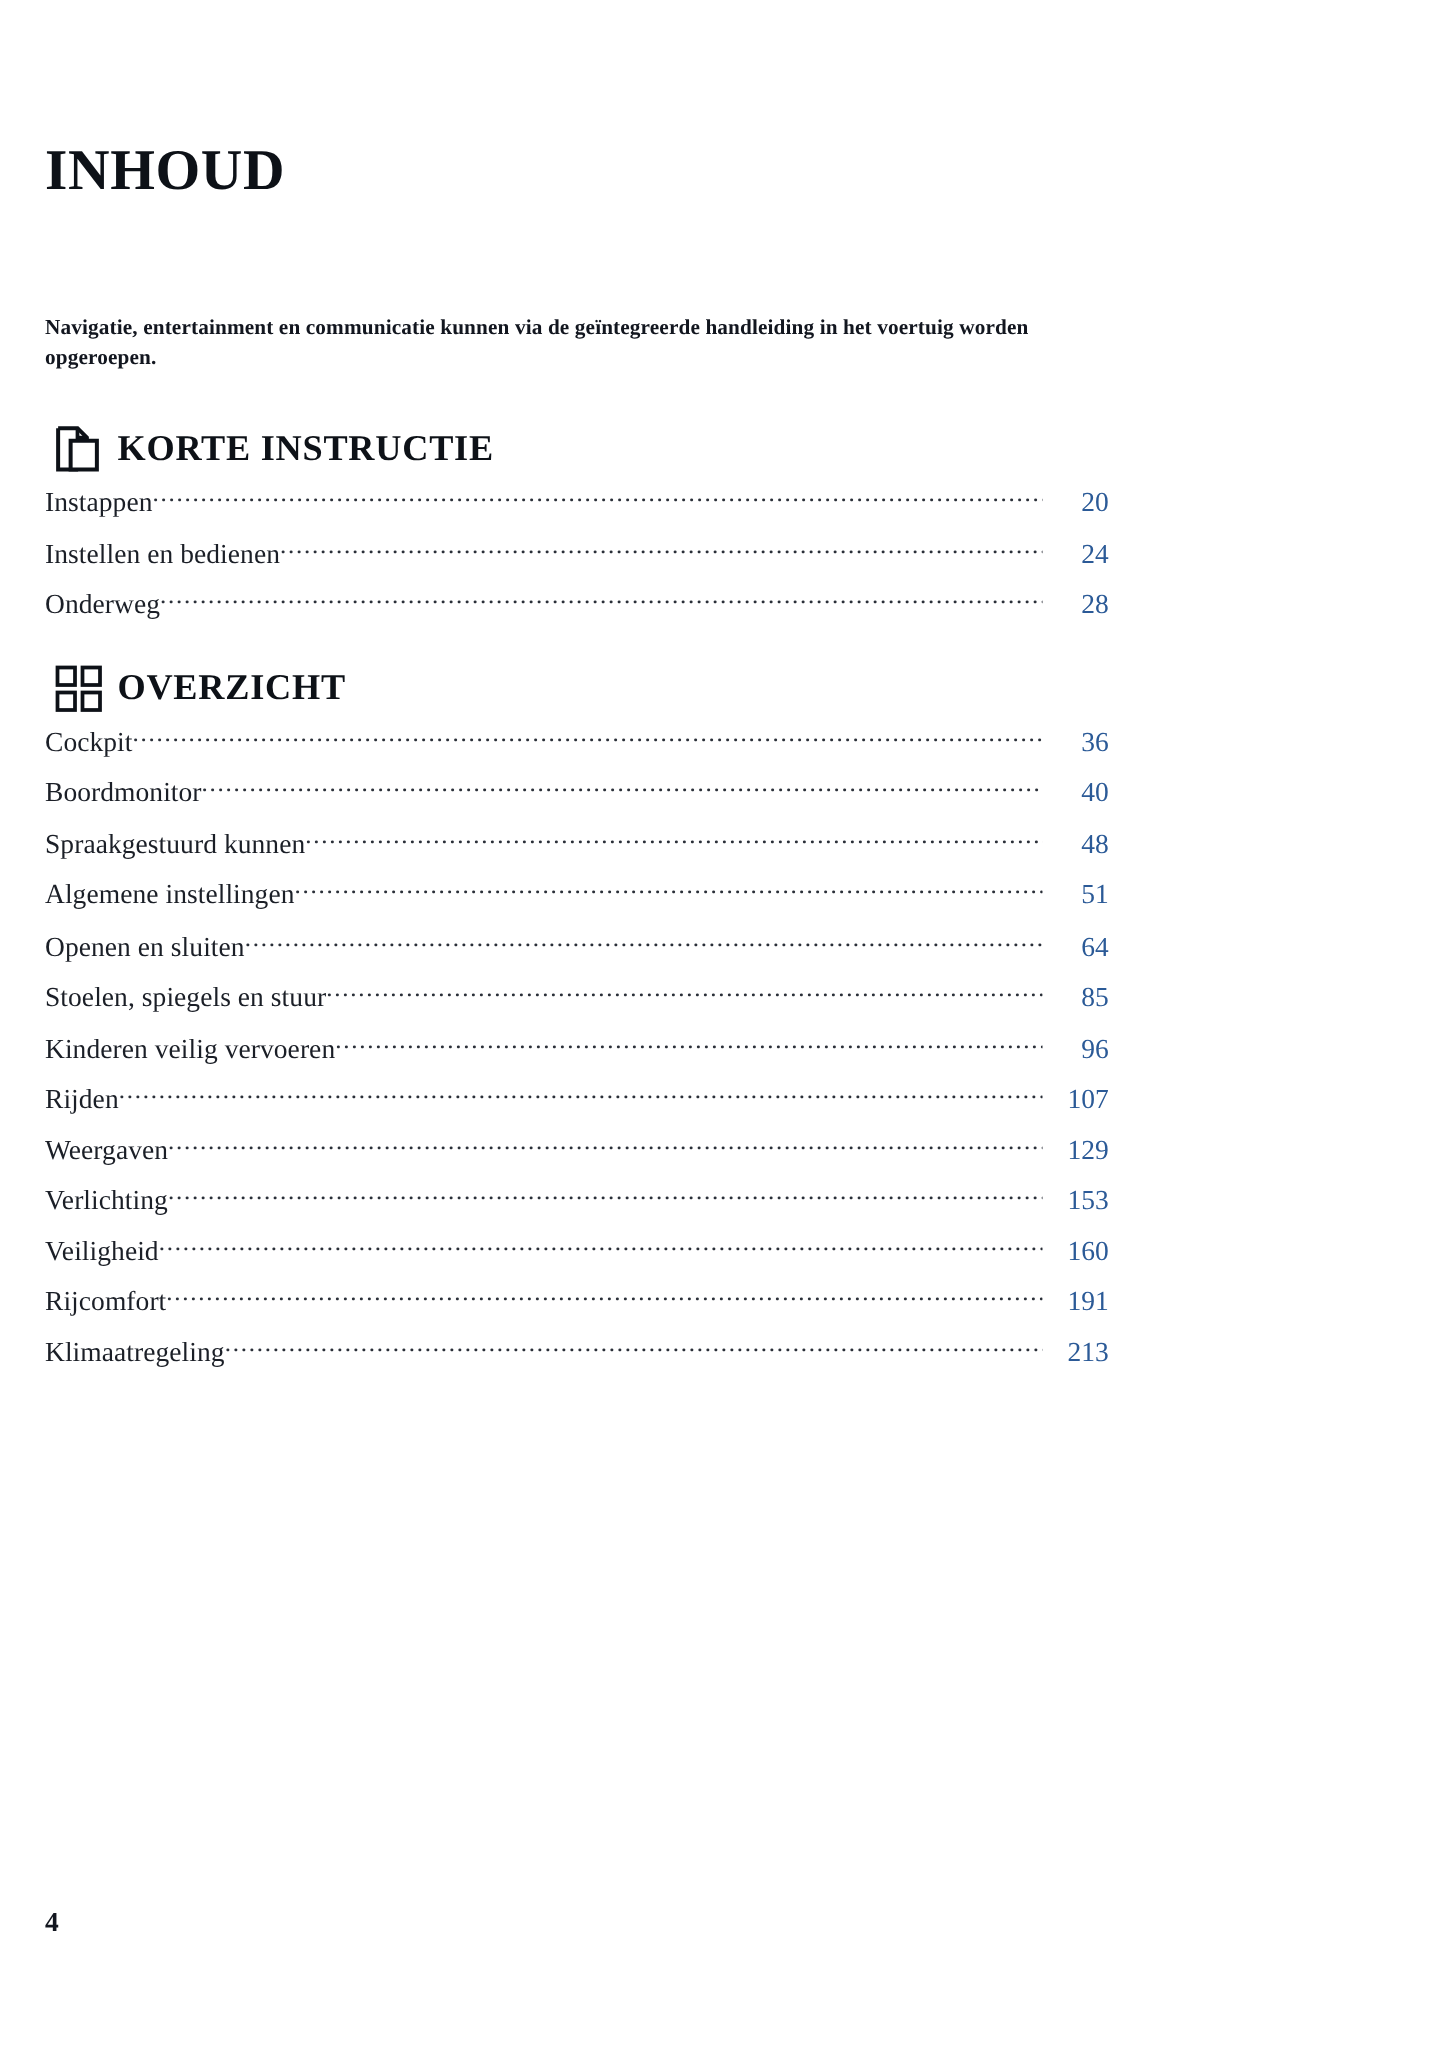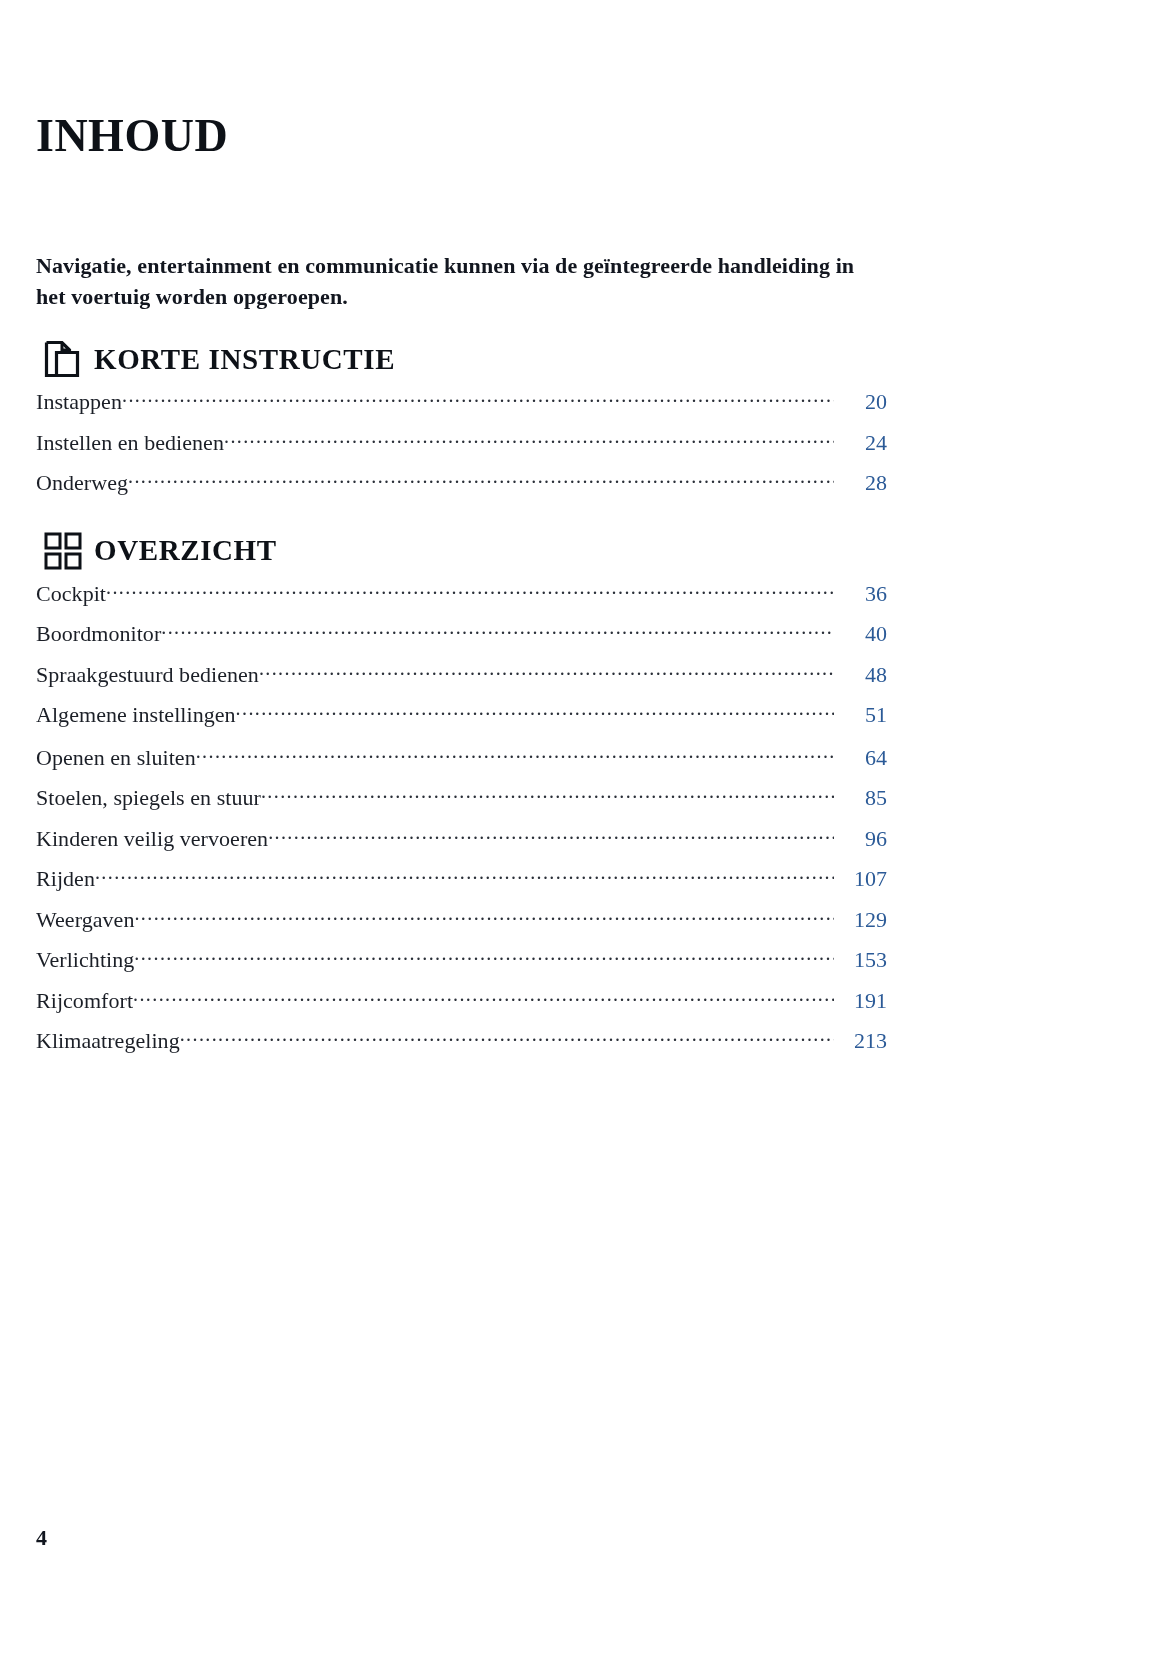--- a/index.html
+++ b/index.html
@@ -36,21 +36,21 @@
     line-height: 1.05;
     font-family: "Liberation Serif", "DejaVu Serif", serif;
   }
 
   
   .intro {
     position: absolute;
     left: 36px;
     top: 250px;
     width: 820px;
-    font-size: 22px;
+    font-size: 17px;
     font-weight: bold;
     line-height: 1.42;
     color: #12161f;
     letter-spacing: 0.1px;
   }
 
   
   .toc {
     position: absolute;
     left: 36px;
@@ -195,21 +195,21 @@
           <span class="entry-label">Cockpit</span>
           <span class="entry-dots"></span>
           <span class="entry-page">36</span>
         </div>
         <div class="entry">
           <span class="entry-label">Boordmonitor</span>
           <span class="entry-dots"></span>
           <span class="entry-page">40</span>
         </div>
         <div class="entry">
-          <span class="entry-label">Spraakgestuurd bedienen</span>
+          <span class="entry-label">Spraakgestuurd kunnen</span>
           <span class="entry-dots"></span>
           <span class="entry-page">48</span>
         </div>
         <div class="entry">
           <span class="entry-label">Algemene instellingen</span>
           <span class="entry-dots"></span>
           <span class="entry-page">51</span>
         </div>
       </div>
       <div class="section">
@@ -237,20 +237,25 @@
           <span class="entry-label">Weergaven</span>
           <span class="entry-dots"></span>
           <span class="entry-page">129</span>
         </div>
         <div class="entry">
           <span class="entry-label">Verlichting</span>
           <span class="entry-dots"></span>
           <span class="entry-page">153</span>
         </div>
         <div class="entry">
+          <span class="entry-label">Veiligheid</span>
+          <span class="entry-dots"></span>
+          <span class="entry-page">160</span>
+        </div>
+        <div class="entry">
           <span class="entry-label">Rijcomfort</span>
           <span class="entry-dots"></span>
           <span class="entry-page">191</span>
         </div>
         <div class="entry">
           <span class="entry-label">Klimaatregeling</span>
           <span class="entry-dots"></span>
           <span class="entry-page">213</span>
         </div>
       </div>

